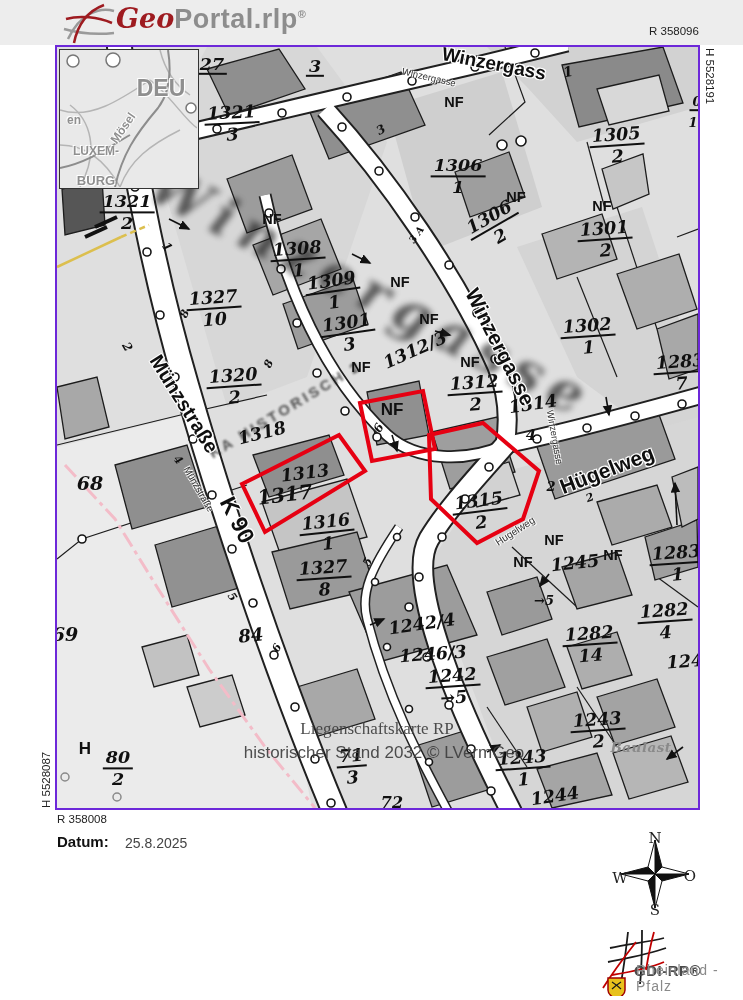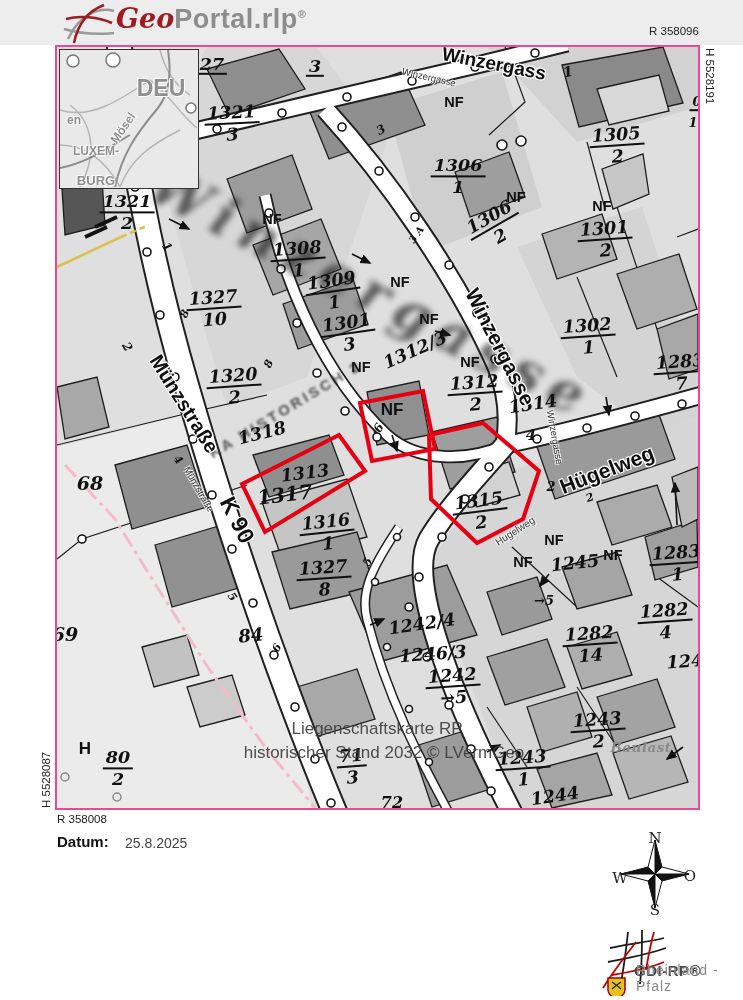--- a/index.html
+++ b/index.html
@@ -13,21 +13,21 @@
   .geo-gray{color:#8d8d8d;letter-spacing:.5px;}
   .geo-reg{color:#8d8d8d;font-size:11px;vertical-align:super;font-weight:bold;}
   
   .coord{position:absolute;font-size:11.5px;color:#222;white-space:nowrap;}
   .coord-rtop{left:649px;top:25px;}
   .coord-hright{left:716px;top:48px;transform:rotate(90deg);transform-origin:0 0;}
   .coord-hleft{left:40px;top:808px;transform:rotate(-90deg);transform-origin:0 0;}
   .coord-rbottom{left:57px;top:813px;text-align:center;}
   
   #map{position:absolute;left:55px;top:45px;width:645px;height:765px;
-       border:2px solid #ec4899;box-sizing:border-box;background:#dfdfdf;overflow:hidden;}
+       border:2px solid #6d28d9;box-sizing:border-box;background:#dfdfdf;overflow:hidden;}
   #mapsvg{position:absolute;left:0;top:0;}
   .red-outline{stroke:var(--hl,#e60012);stroke-width:4px;fill:none;}
   .pink-line{stroke:var(--pink,#f3bcc8);}
   .yellow-line{stroke:var(--yellow,#dcbf4e);}
   
   .ml{position:absolute;white-space:nowrap;color:#101010;}
   .num{font-family:"DejaVu Serif",serif;font-style:italic;font-weight:700;font-size:17.5px;line-height:1.05;}
   .frac{display:flex;flex-direction:column;align-items:center;}
   .fr-n{border-bottom:2.2px solid #101010;padding:0 3px;line-height:1.02;}
   .fr-d{line-height:1.05;margin-top:1px;}
@@ -38,21 +38,21 @@
   .street-sm{font-size:9.5px;color:#333;font-weight:400;
           text-shadow:0 0 2px #fff,1px 1px 0 #fff,-1px -1px 0 #fff;}
   .gray{font-size:13.5px;font-weight:bold;color:#8a8a8a;letter-spacing:.5px;}
   .blur-big{position:absolute;left:315px;top:245px;transform:translate(-50%,-50%) rotate(27deg);
             font-family:"DejaVu Serif",serif;font-style:italic;font-weight:700;font-size:54px;
             color:#1a1a1a;opacity:.68;filter:blur(3.2px);letter-spacing:10px;white-space:nowrap;}
   .blur-diag{position:absolute;left:228px;top:362px;transform:translate(-50%,-50%) rotate(-31deg);
             font-weight:700;font-size:15px;color:#222;opacity:.75;filter:blur(1.1px);
             letter-spacing:3px;white-space:nowrap;}
   .wm{position:absolute;transform:translate(-50%,-50%);font-size:17px;color:#3f3f3f;opacity:.92;white-space:nowrap;}
-  .wm1{left:320px;top:682px;}
+  .wm1{left:320px;top:682px;font-family:Liberation Serif, serif;}
   .wm2{left:327px;top:706px;}
   
   #inset{position:absolute;left:2px;top:2px;width:140px;height:140px;background:#e9e9e9;
          border:1.5px solid #333;box-sizing:border-box;overflow:hidden;}
   .il{position:absolute;color:#8f8f8f;font-weight:bold;white-space:nowrap;
       text-shadow:0 0 2px #fff,1px 1px 0 #fff,-1px -1px 0 #fff;}
   
   .datum-label{position:absolute;left:57px;top:833px;font-size:15px;font-weight:bold;color:#111;}
   .datum-value{position:absolute;left:125px;top:835px;font-size:14px;color:#444;}
   .compass{position:absolute;left:612px;top:826px;width:86px;height:96px;}

